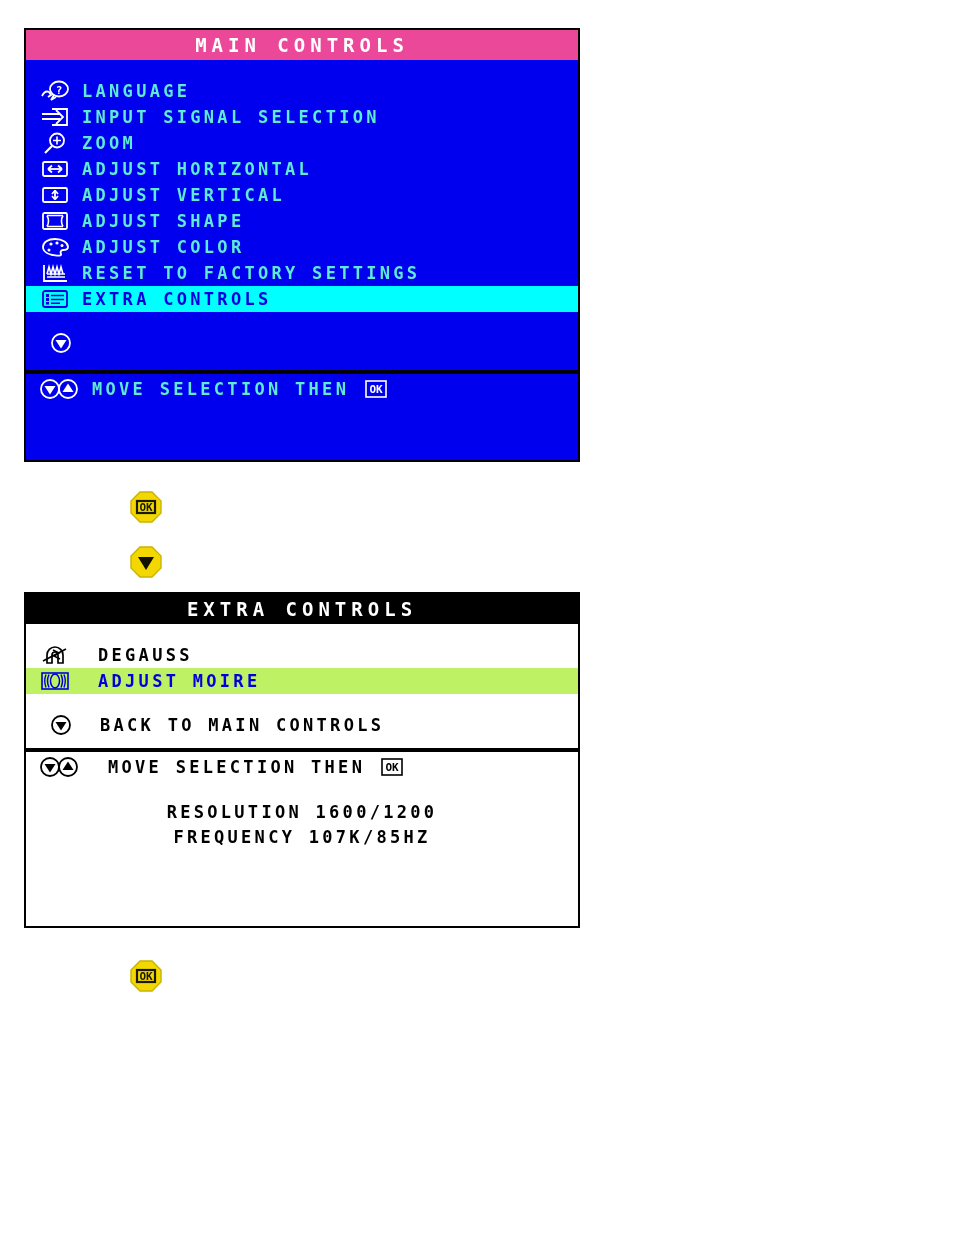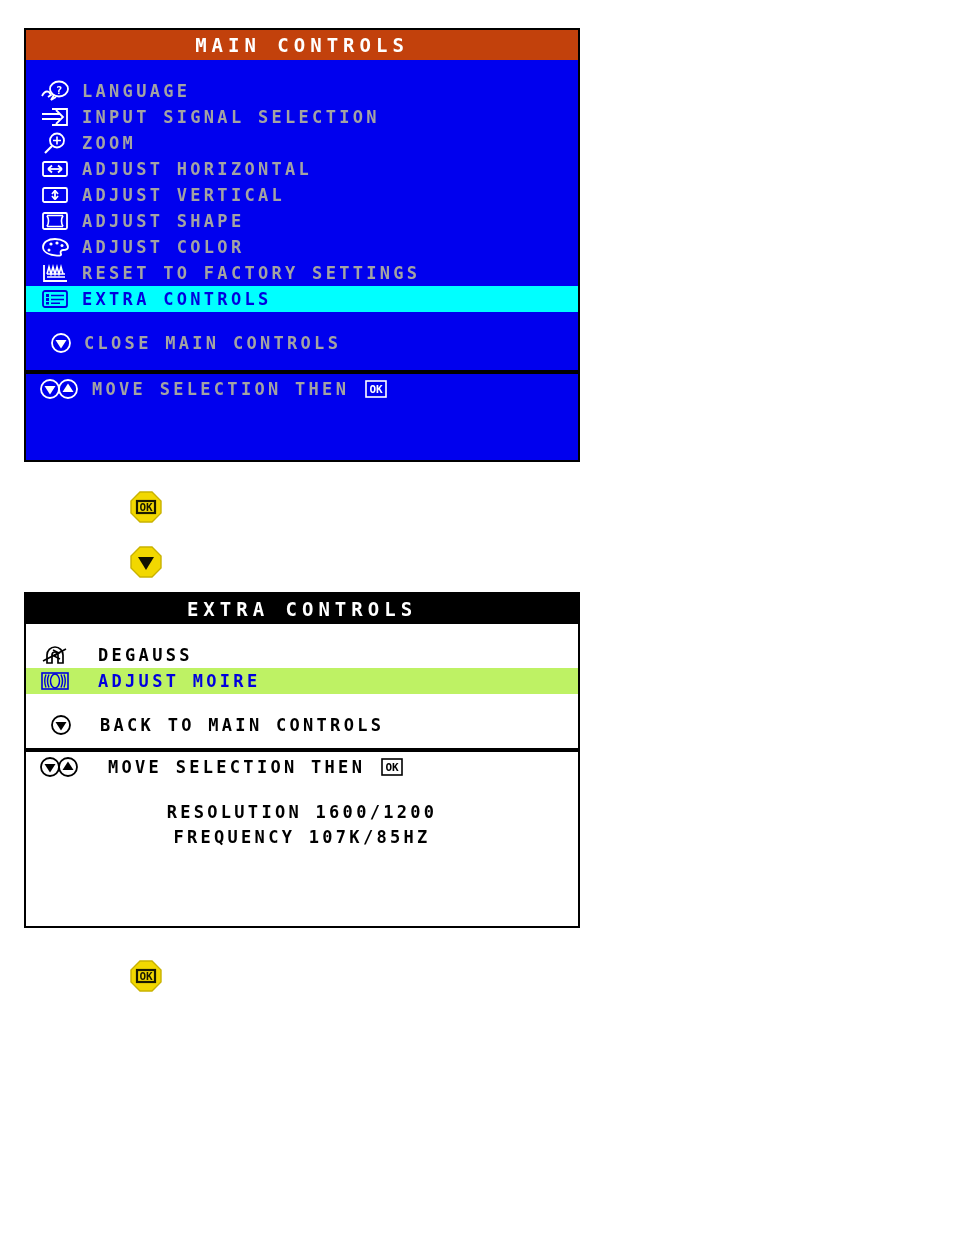--- a/index.html
+++ b/index.html
@@ -17,21 +17,21 @@
   }
 
   
   .osd {
     position: absolute;
     box-sizing: border-box;
     border: 2px solid #000000;
     background: #0000ee;
   }
   .osd-title {
-    background: #c2410c;
+    background: #ec4899;
     color: #ffffff;
     text-align: center;
     font-size: 19px;
     letter-spacing: 5px;
     font-weight: bold;
     line-height: 30px;
     height: 30px;
     white-space: nowrap;
     overflow: hidden;
   }
@@ -57,21 +57,21 @@
     margin-right: 10px;
   }
   .row .lbl {
     font-size: 17px;
     letter-spacing: 3.3px;
     font-weight: bold;
     line-height: 22px;
   }
 
   
-  .panel-blue .row .lbl { color: #a3a3a3; }
+  .panel-blue .row .lbl { color: #5eead4; }
   .panel-blue .row.sel { background: #00ffff; }
   .panel-blue .row.sel .lbl { color: #0000dd; }
 
   
   .panel-white { background: #ffffff; }
   .panel-white .osd-title { background: #000000; color: #ffffff; }
   .panel-white .row .lbl { color: #000000; margin-left: 16px; }
   .panel-white .row.sel { background: #bef264; }
   .panel-white .row.sel .lbl { color: #0000dd; }
 
@@ -223,21 +223,20 @@
 
     <div class="spacer-16"></div>
 
     <div class="row" style="padding-left:22px;">
       <span class="ico" style="width:26px;min-width:26px;">
         <svg width="22" height="22" viewBox="0 0 22 22">
           <circle cx="11" cy="11" r="9" fill="none" stroke="#ffffff" stroke-width="1.8"></circle>
           <path d="M5.5 8 H16.5 L11 16.5 Z" fill="#ffffff"></path>
         </svg>
       </span>
-      <span class="lbl">CLOSE MAIN CONTROLS</span>
     </div>
 
     <div class="spacer-12"></div>
     <div class="sep"></div>
 
     <div class="row footer-row">
       <span class="ico" style="width:44px;min-width:44px;">
         <svg width="42" height="22" viewBox="0 0 42 22">
           <circle cx="11" cy="11" r="9" fill="none" stroke="#ffffff" stroke-width="1.8"></circle>
           <path d="M5.5 8 H16.5 L11 16.5 Z" fill="#ffffff"></path>

